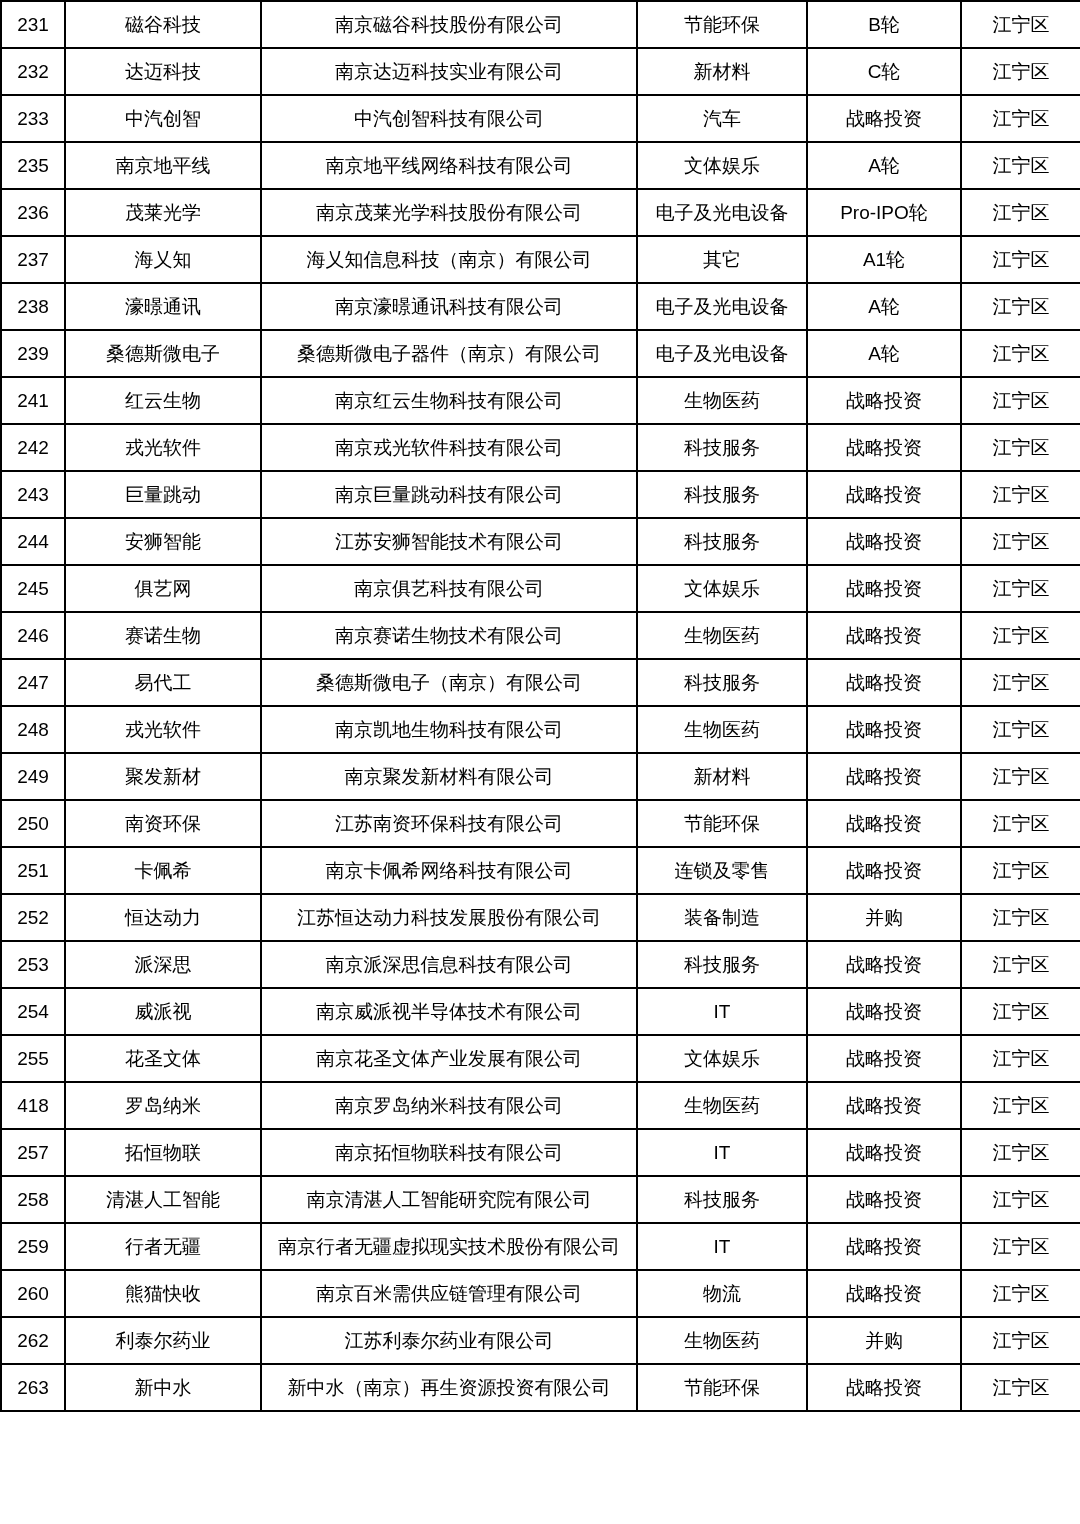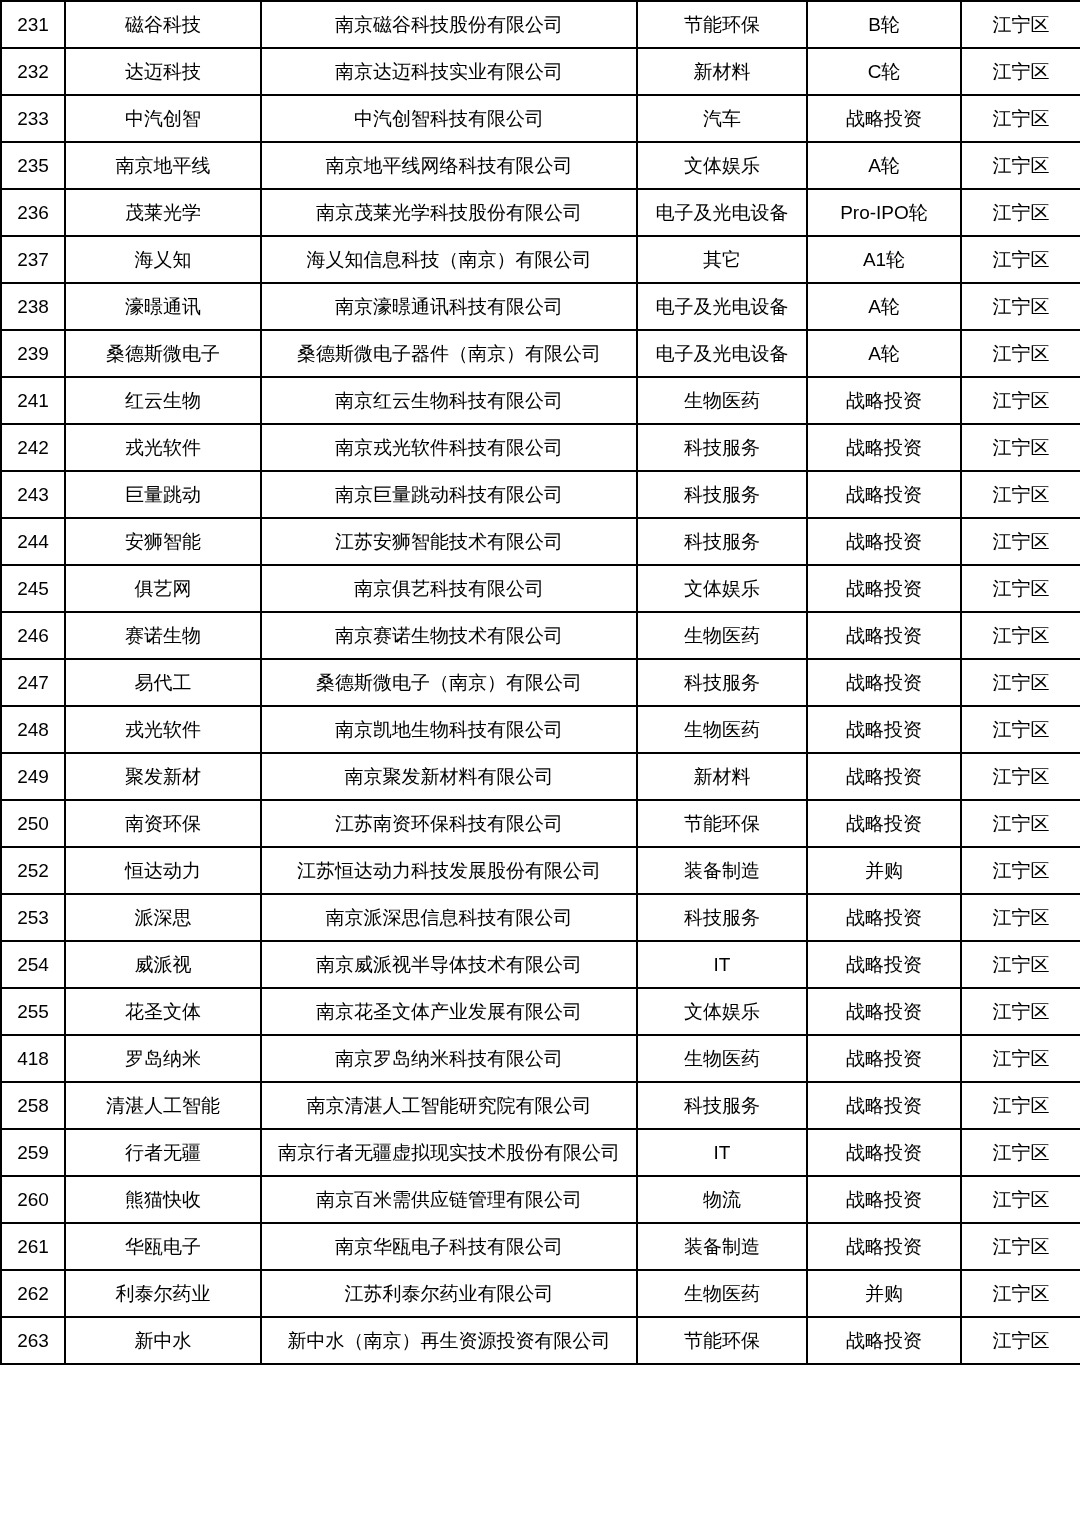--- a/index.html
+++ b/index.html
@@ -194,20 +194,28 @@
       </tr>
       <tr>
         <td class="cell-index">250</td>
         <td class="cell-short">南资环保</td>
         <td class="cell-full">江苏南资环保科技有限公司</td>
         <td class="cell-industry">节能环保</td>
         <td class="cell-round">战略投资</td>
         <td class="cell-district">江宁区</td>
       </tr>
       <tr>
+        <td class="cell-index">251</td>
+        <td class="cell-short">卡佩希</td>
+        <td class="cell-full">南京卡佩希网络科技有限公司</td>
+        <td class="cell-industry">连锁及零售</td>
+        <td class="cell-round">战略投资</td>
+        <td class="cell-district">江宁区</td>
+      </tr>
+      <tr>
         <td class="cell-index">252</td>
         <td class="cell-short">恒达动力</td>
         <td class="cell-full">江苏恒达动力科技发展股份有限公司</td>
         <td class="cell-industry">装备制造</td>
         <td class="cell-round">并购</td>
         <td class="cell-district">江宁区</td>
       </tr>
       <tr>
         <td class="cell-index">253</td>
         <td class="cell-short">派深思</td>
@@ -234,20 +242,28 @@
       </tr>
       <tr>
         <td class="cell-index">418</td>
         <td class="cell-short">罗岛纳米</td>
         <td class="cell-full">南京罗岛纳米科技有限公司</td>
         <td class="cell-industry">生物医药</td>
         <td class="cell-round">战略投资</td>
         <td class="cell-district">江宁区</td>
       </tr>
       <tr>
+        <td class="cell-index">257</td>
+        <td class="cell-short">拓恒物联</td>
+        <td class="cell-full">南京拓恒物联科技有限公司</td>
+        <td class="cell-industry">IT</td>
+        <td class="cell-round">战略投资</td>
+        <td class="cell-district">江宁区</td>
+      </tr>
+      <tr>
         <td class="cell-index">258</td>
         <td class="cell-short">清湛人工智能</td>
         <td class="cell-full">南京清湛人工智能研究院有限公司</td>
         <td class="cell-industry">科技服务</td>
         <td class="cell-round">战略投资</td>
         <td class="cell-district">江宁区</td>
       </tr>
       <tr>
         <td class="cell-index">259</td>
         <td class="cell-short">行者无疆</td>
@@ -258,28 +274,20 @@
       </tr>
       <tr>
         <td class="cell-index">260</td>
         <td class="cell-short">熊猫快收</td>
         <td class="cell-full">南京百米需供应链管理有限公司</td>
         <td class="cell-industry">物流</td>
         <td class="cell-round">战略投资</td>
         <td class="cell-district">江宁区</td>
       </tr>
       <tr>
-        <td class="cell-index">261</td>
-        <td class="cell-short">华瓯电子</td>
-        <td class="cell-full">南京华瓯电子科技有限公司</td>
-        <td class="cell-industry">装备制造</td>
-        <td class="cell-round">战略投资</td>
-        <td class="cell-district">江宁区</td>
-      </tr>
-      <tr>
         <td class="cell-index">262</td>
         <td class="cell-short">利泰尔药业</td>
         <td class="cell-full">江苏利泰尔药业有限公司</td>
         <td class="cell-industry">生物医药</td>
         <td class="cell-round">并购</td>
         <td class="cell-district">江宁区</td>
       </tr>
       <tr>
         <td class="cell-index">263</td>
         <td class="cell-short">新中水</td>

